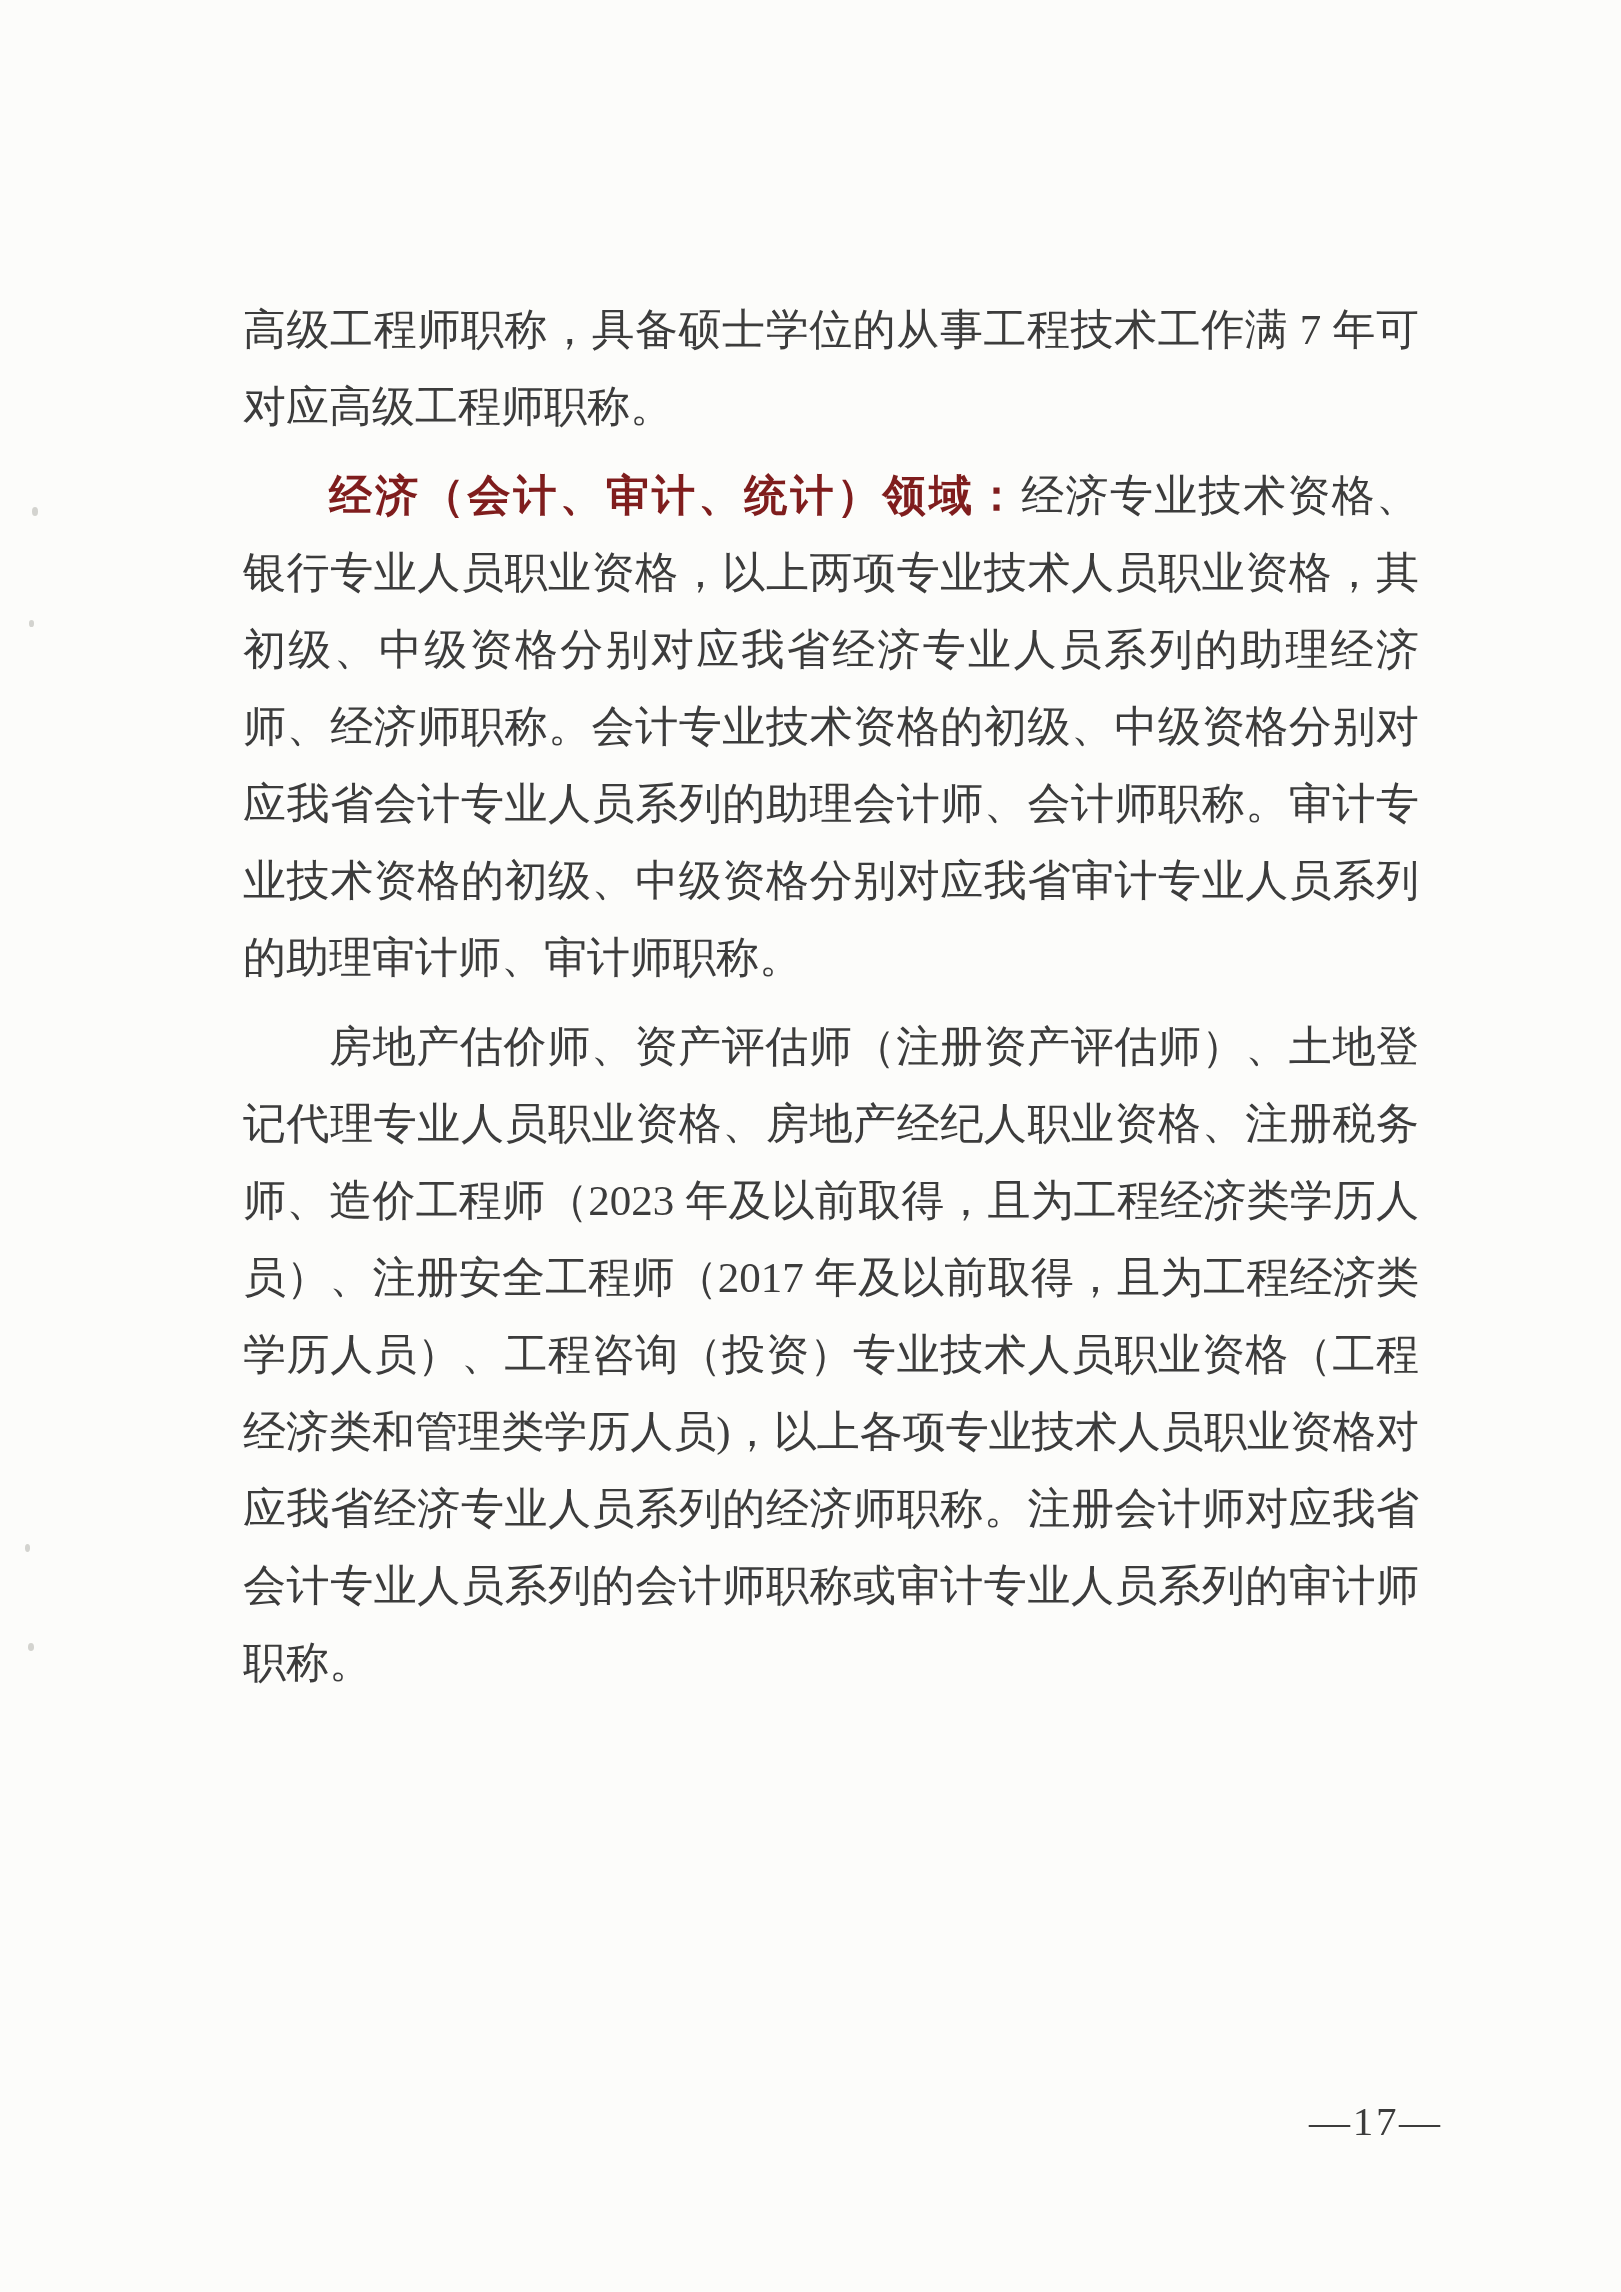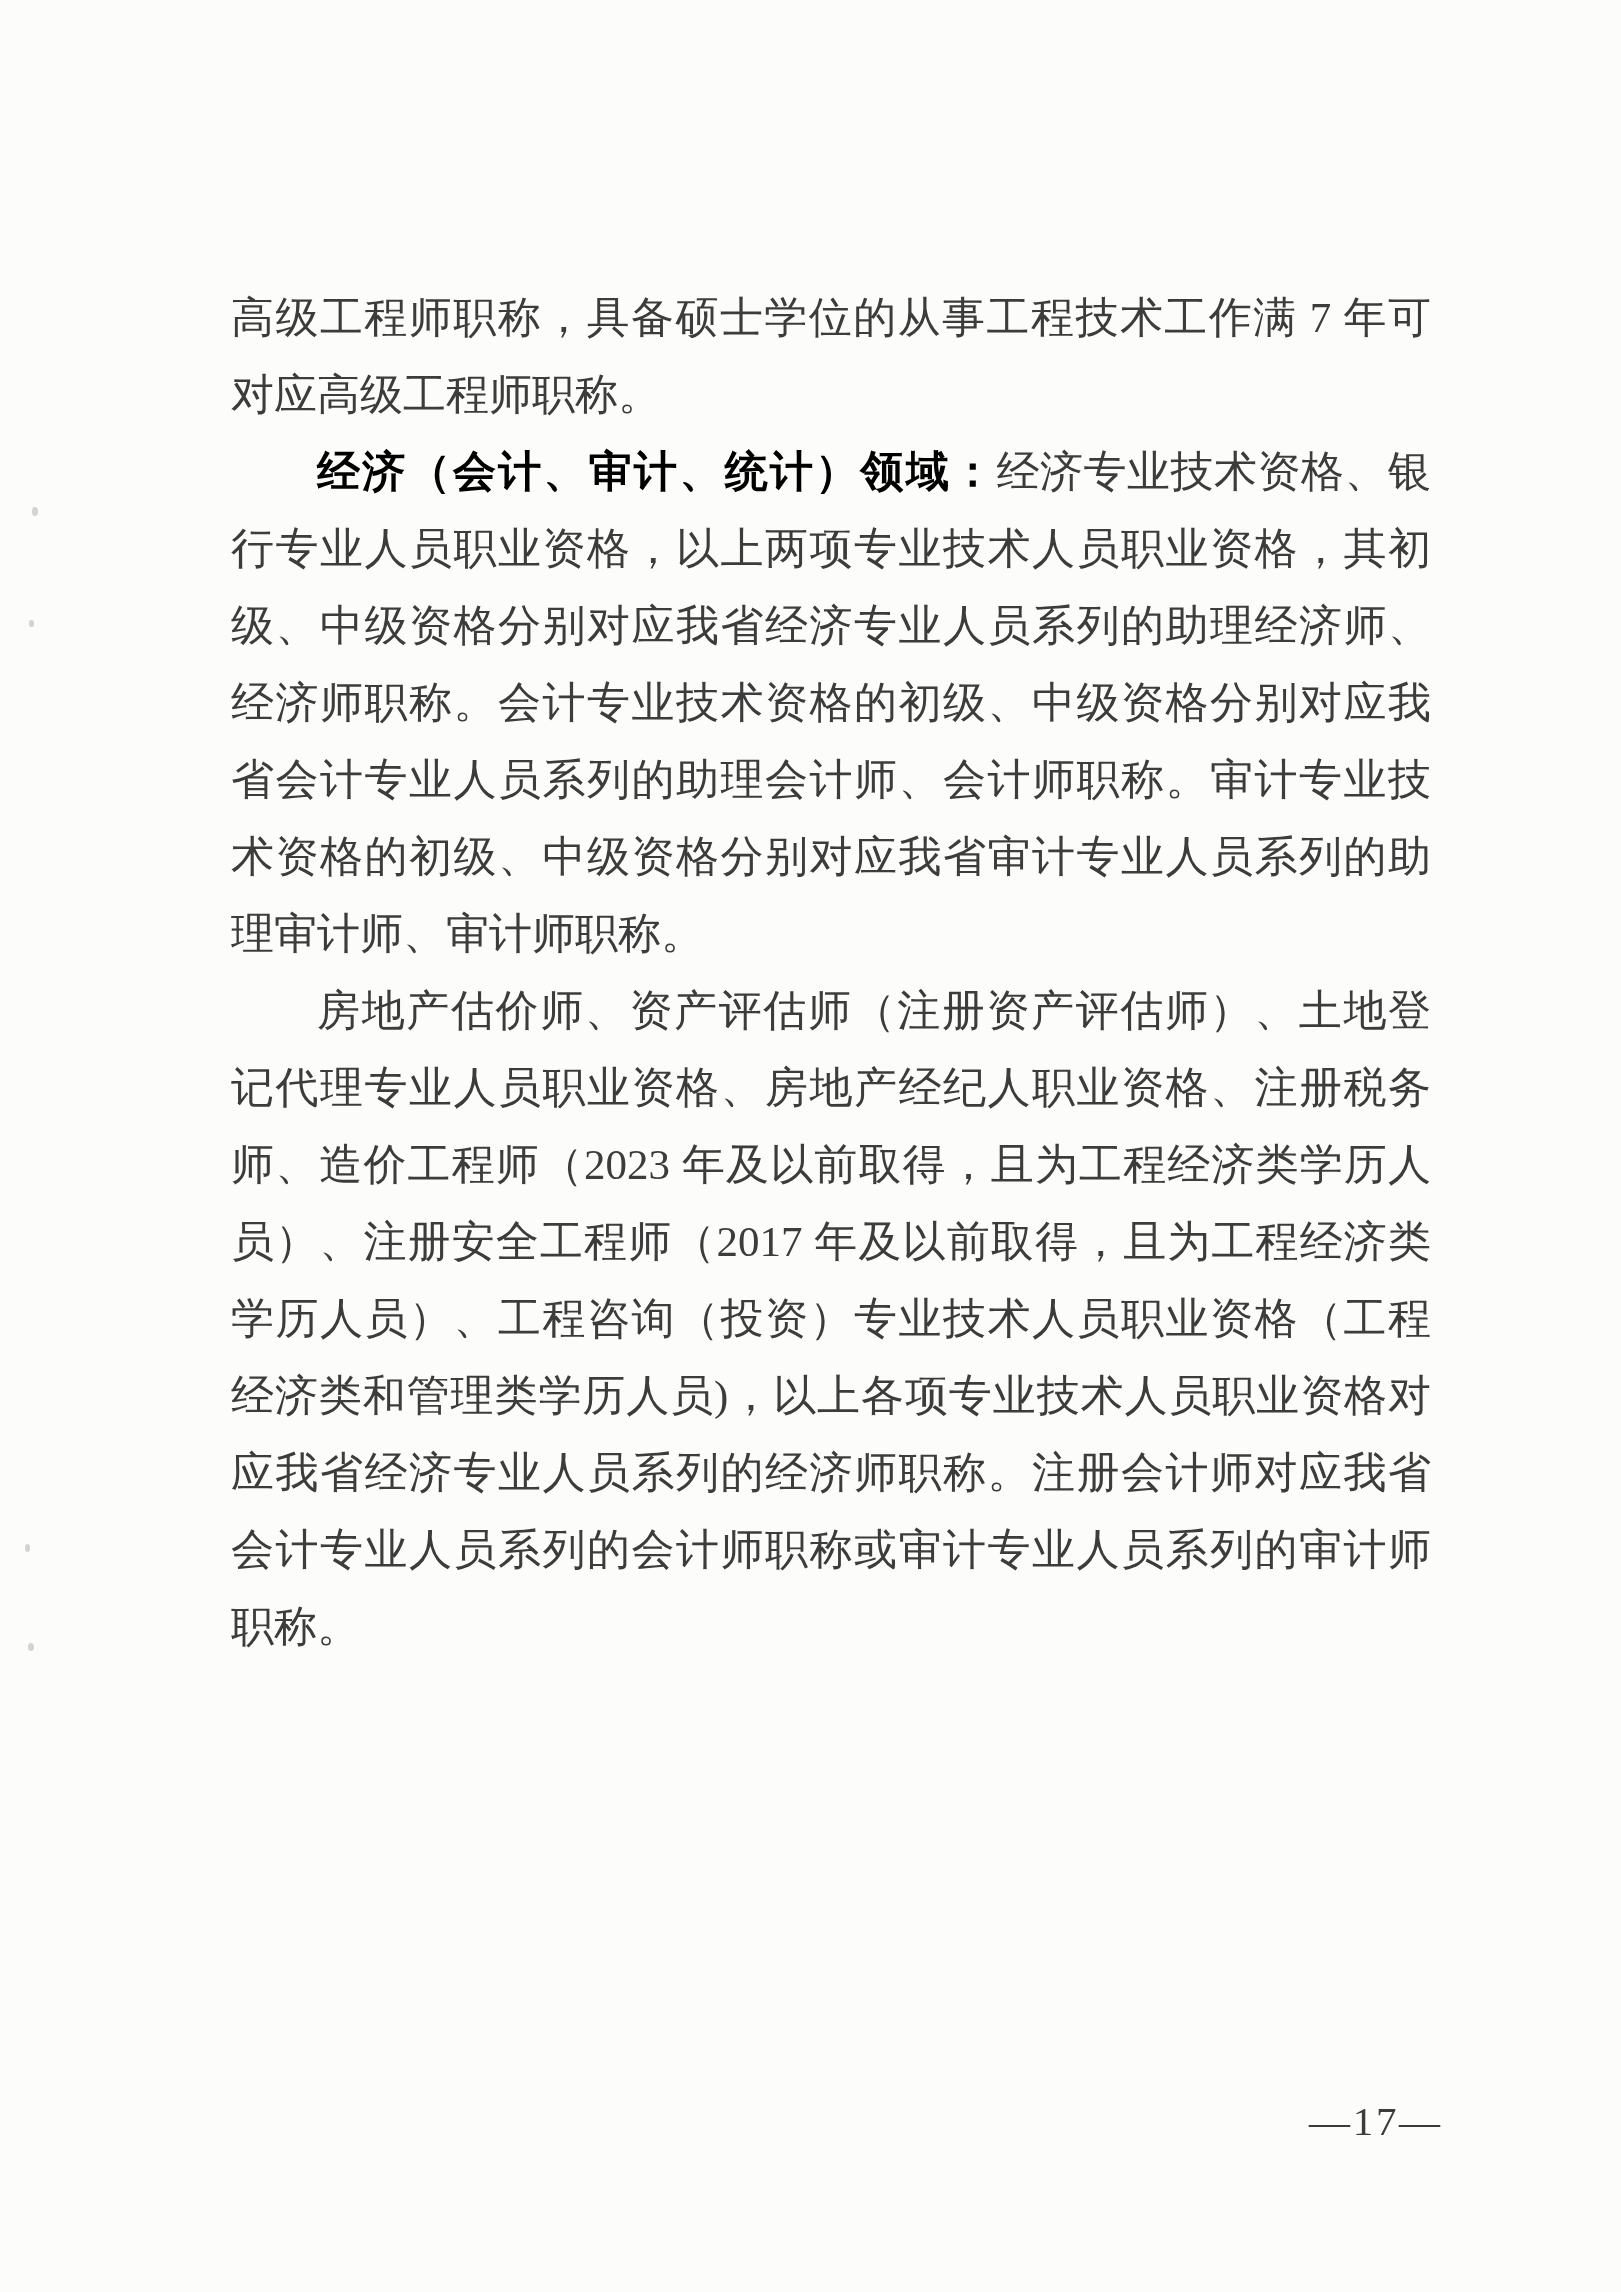--- a/index.html
+++ b/index.html
@@ -24,34 +24,34 @@
     position: absolute;
     left: 231px;
     top: 279px;
     width: 1200px;
     font-size: 43px;
     line-height: 77px;
     text-align: justify;
     text-justify: inter-ideograph;
   }
   p.para {
-    margin: 0;
+    margin: 12px;
     padding: 0;
   }
   p.para.indent {
     text-indent: 2em;
   }
   .seg {
     
     color: #3c3c3c;
   }
   .seg.bold {
     font-weight: bold;
     font-family: Liberation Serif, serif;
-    color: #000000;
+    color: #7f1d1d;
     letter-spacing: 1.8px;
   }
   .page-number {
     position: absolute;
     left: 1309px;
     top: 2097px;
     font-size: 41px;
     letter-spacing: 2.7px;
     color: #3c3c3c;
     font-family: "Liberation Serif", "DejaVu Serif", serif;

